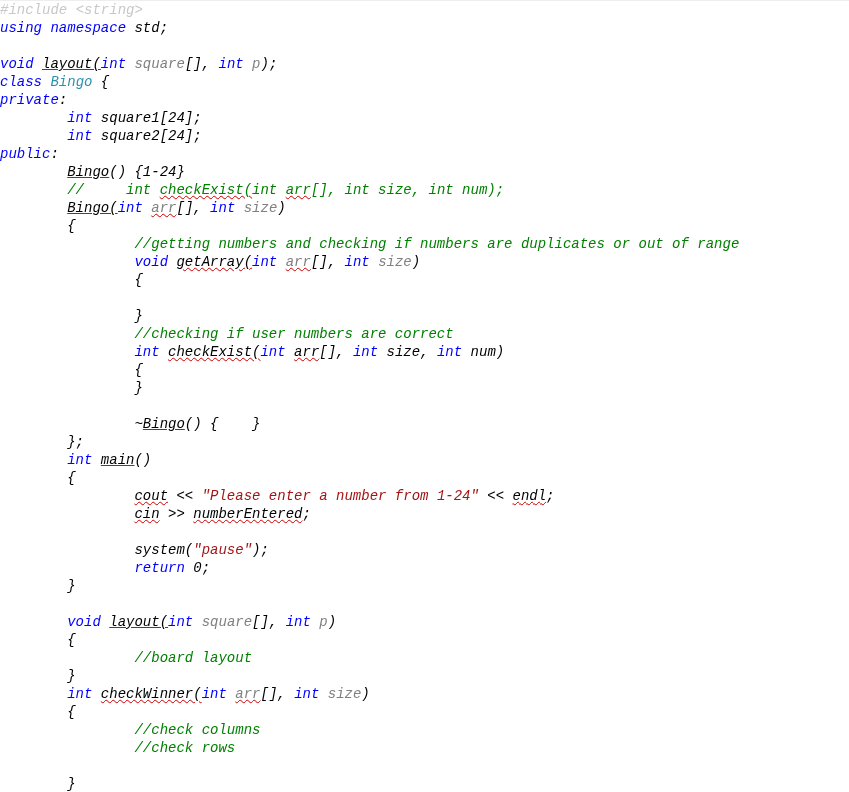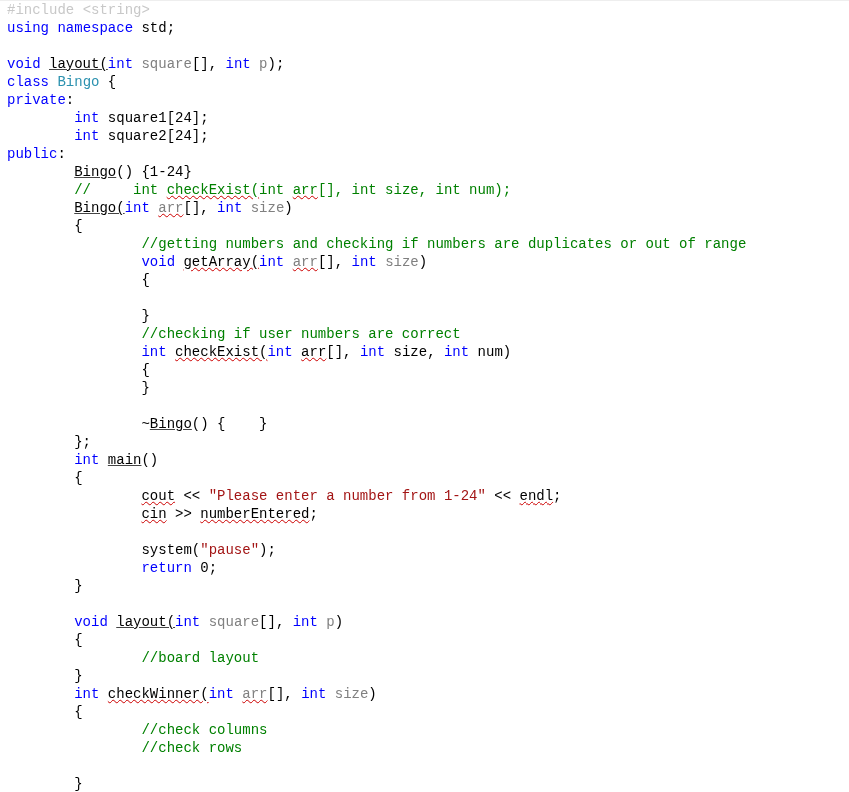--- a/index.html
+++ b/index.html
@@ -12,21 +12,22 @@
     color: #000;
     width: 849px;
   }
   pre {
     margin: 0;
     padding: 0;
     font-family: inherit;
     white-space: pre;
   }
   .code {
-    padding: 0 7px;
+    padding: 0 0;
+    font-style: italic;
   }
   .kw    { color: #0000ff; }   
   .type  { color: #2b91af; }   
   .com   { color: #008000; }   
   .str   { color: #a31515; }   
   .gray  { color: #808080; }   
   .ul    { text-decoration: underline; text-decoration-color: #444; }
   .squig { text-decoration: underline wavy #cc0000; text-decoration-thickness: 1px; }
   .faded { color: #c8c8c8; }
   .hr    { border: none; border-top: 1px solid #eee; margin: 0; }

